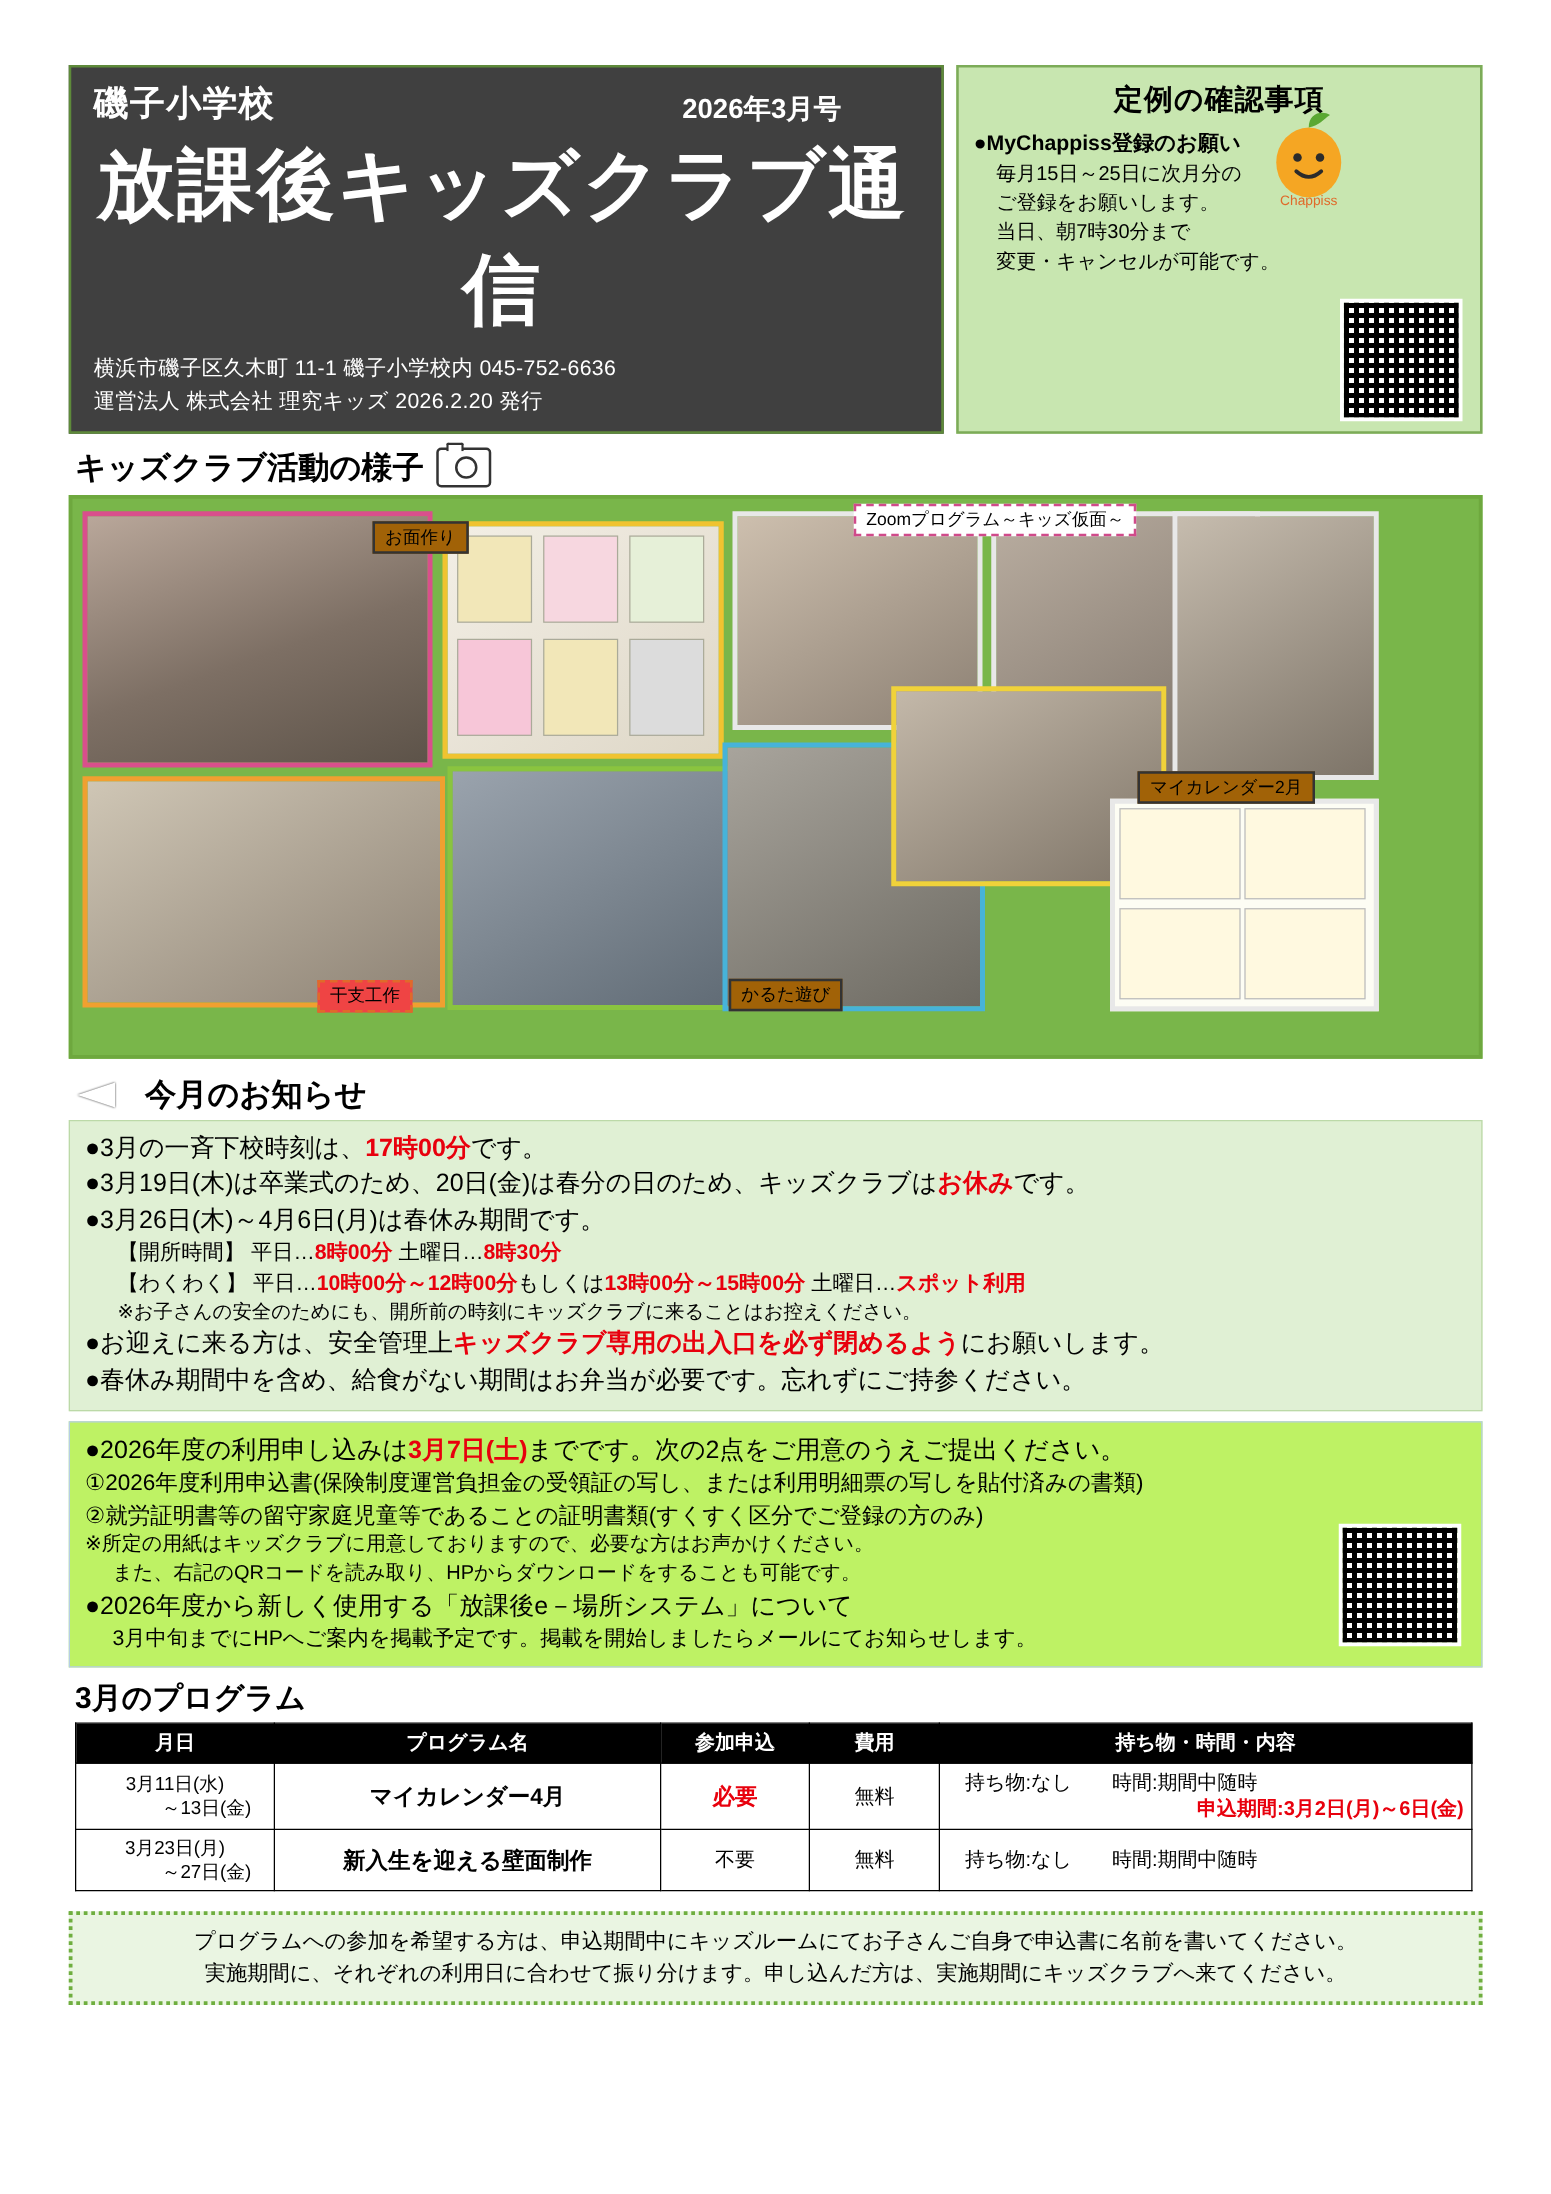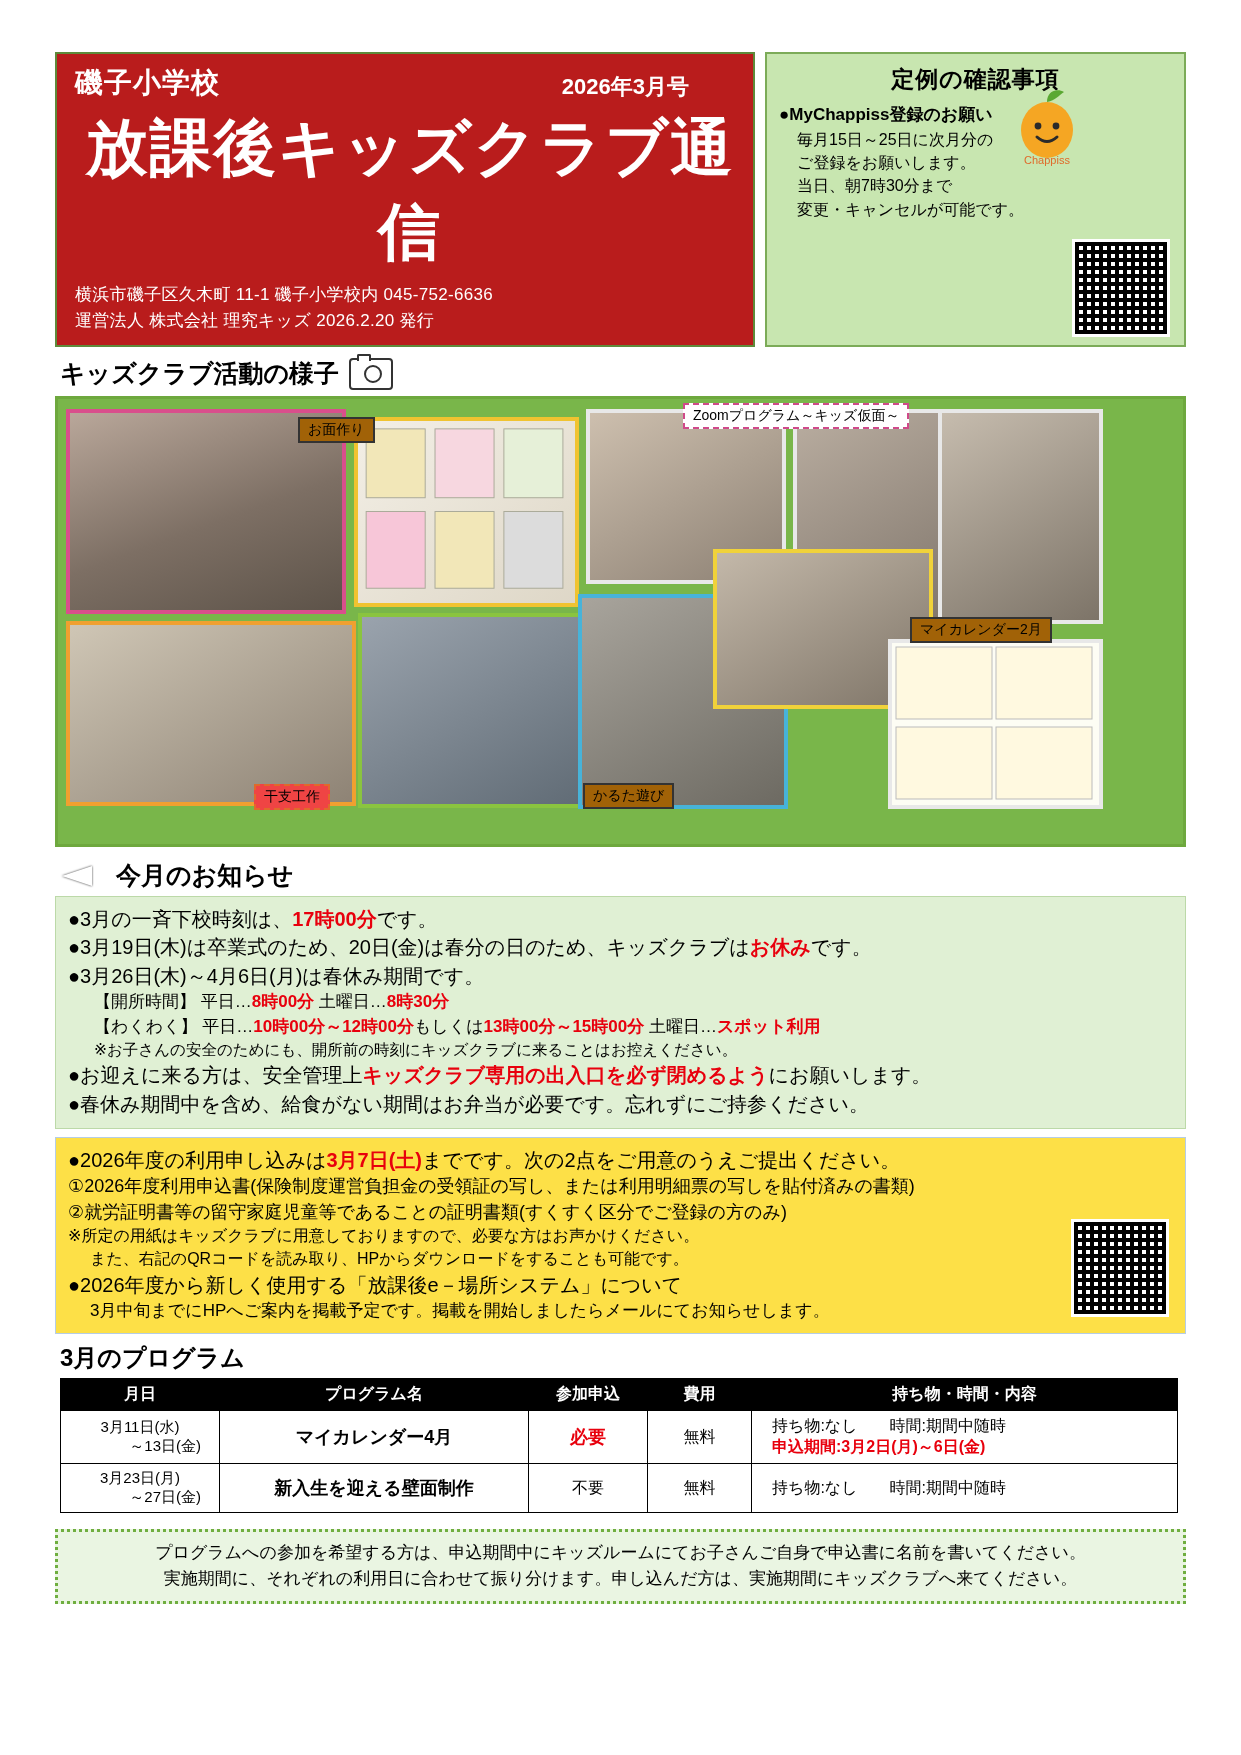--- a/index.html
+++ b/index.html
@@ -1,21 +1,21 @@
 <!DOCTYPE html>
 <html lang="ja"><head>
 <meta charset="utf-8">
 <style>
   html,body{margin:0;padding:0;background:#ffffff;}
   body{width:1241px;height:1755px;font-family:"Liberation Sans","DejaVu Sans",sans-serif;color:#000;position:relative;overflow:hidden;}
   .page{position:relative;width:1241px;height:1755px;box-sizing:border-box;padding:0;}
 
   
   .header-row{display:flex;gap:10px;padding:52px 55px 0 55px;box-sizing:border-box;}
-  .header-left{width:700px;background:#b91c1c;border:2px solid #5e8a3a;box-sizing:border-box;padding:10px 8px 12px 18px;}
+  .header-left{width:700px;background:#404040;border:2px solid #5e8a3a;box-sizing:border-box;padding:10px 24px 12px 18px;}
   .hl-top{display:flex;align-items:flex-end;justify-content:space-between;}
   .school-name{font-size:28px;font-weight:bold;color:#ffffff;letter-spacing:1px;}
   .issue{font-size:22px;font-weight:bold;color:#ffffff;padding-right:56px;}
   .main-title{font-size:62px;font-weight:bold;color:#ffffff;letter-spacing:2px;margin-top:4px;text-align:center;}
   .addr{font-size:17px;color:#ffffff;margin-top:8px;line-height:1.5;letter-spacing:0.3px;}
 
   .header-right{flex:1;background:#c8e6b0;border:2px solid #7cab58;box-sizing:border-box;padding:10px 12px;position:relative;}
   .hr-title{text-align:center;font-size:23px;font-weight:bold;color:#000;letter-spacing:1px;}
   .hr-b{font-size:17px;font-weight:bold;margin-top:8px;}
   .hr-lines{font-size:16px;line-height:1.45;margin-left:18px;margin-top:2px;}
@@ -34,21 +34,21 @@
   .cap2{position:absolute;background:#a16207;border:2px solid #333;font-size:14px;padding:2px 8px;white-space:nowrap;}
   .cap3{position:absolute;background:#fff;border:2px dashed #d04a8a;font-size:14px;padding:2px 8px;white-space:nowrap;}
 
   
   .notice-title{display:flex;align-items:center;gap:10px;padding:12px 0 4px 60px;font-size:25px;font-weight:bold;}
   .notice-box{margin:0 55px;background:#e0f0d4;border:1px solid #bcd9a8;padding:8px 12px 10px 12px;box-sizing:border-box;}
   .nl{font-size:20px;line-height:1.42;}
   .nl-sm{font-size:17px;line-height:1.45;margin-left:26px;}
   .nl-xs{font-size:15.5px;line-height:1.4;margin-left:26px;}
   .red{color:#e8000d;font-weight:bold;}
-  .bluebox{margin:8px 55px 0 55px;background:#fde047;border:1px solid #b5cde6;padding:8px 12px 10px 12px;box-sizing:border-box;position:relative;}
+  .bluebox{margin:8px 55px 0 55px;background:#bef264;border:1px solid #b5cde6;padding:8px 12px 10px 12px;box-sizing:border-box;position:relative;}
   .qr-blue{position:absolute;right:16px;bottom:16px;width:92px;height:92px;}
 
   
   .prog-title{padding:8px 0 4px 60px;font-size:24px;font-weight:bold;}
   table{border-collapse:collapse;margin:0 60px;width:1118px;}
   th{background:#000;color:#fff;font-size:16px;font-weight:bold;padding:5px 4px;border:1px solid #000;}
   td{border:1px solid #000;font-size:15px;padding:5px 6px;vertical-align:middle;}
   .c{text-align:center;}
   .b{font-weight:bold;font-size:18px;}
 
@@ -200,21 +200,21 @@
       <tr>
         <td class="c">
           <div>3月11日(水)</div>
           <div style="text-align:right;padding-right:12px;">～13日(金)</div>
         </td>
         <td class="c b">マイカレンダー4月</td>
         <td class="c b red">必要</td>
         <td class="c" style="font-size:16px;">無料</td>
         <td>
           <div style="font-size:16px;padding-left:14px;">持ち物:なし　　時間:期間中随時</div>
-          <div class="red" style="font-size:16px;padding-left:14px;">申込期間:3月2日(月)～6日(金)</div>
+          <div class="red" style="font-size:16px;padding-left:14px;text-align:right;">申込期間:3月2日(月)～6日(金)</div>
         </td>
       </tr>
       <tr>
         <td class="c">
           <div>3月23日(月)</div>
           <div style="text-align:right;padding-right:12px;">～27日(金)</div>
         </td>
         <td class="c b">新入生を迎える壁面制作</td>
         <td class="c" style="font-size:16px;">不要</td>
         <td class="c" style="font-size:16px;">無料</td>

